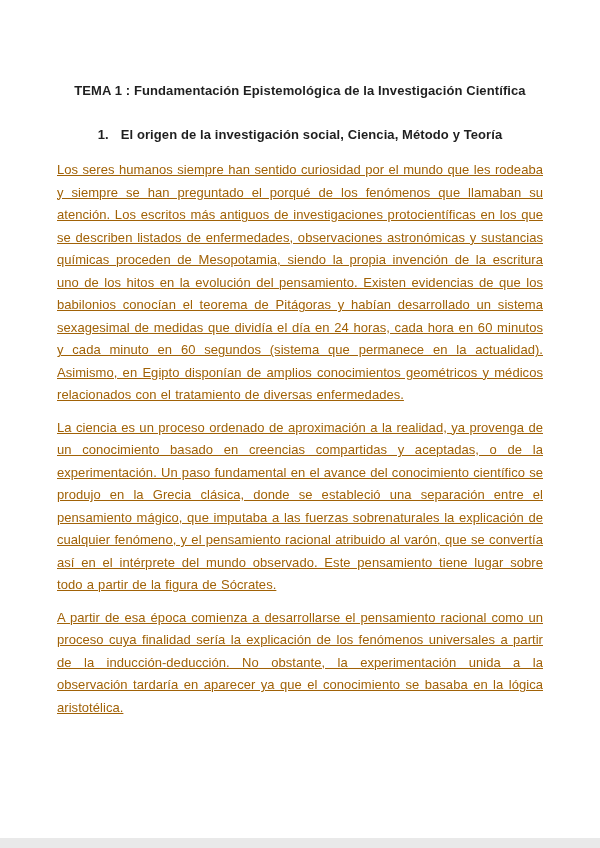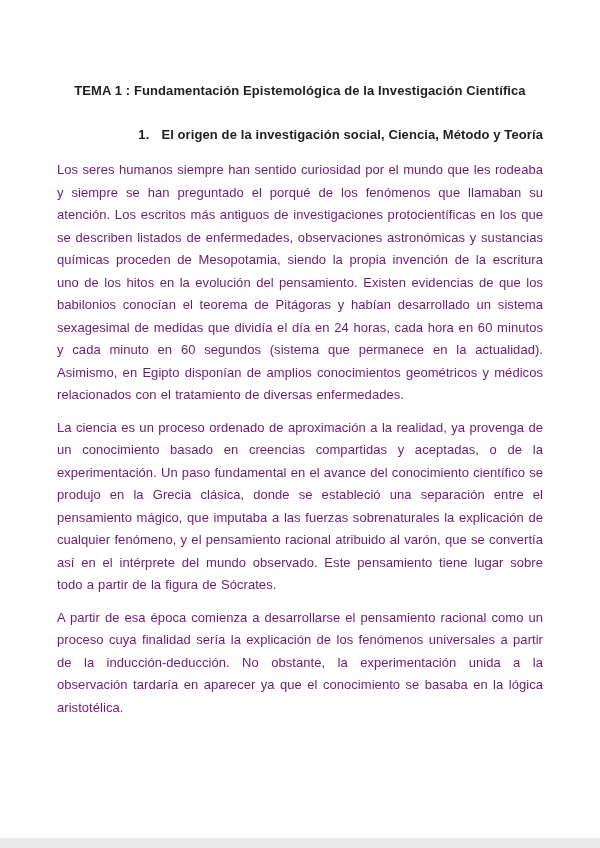--- a/index.html
+++ b/index.html
@@ -21,42 +21,43 @@
   .doc-title {
     text-align: center;
     color: #1f1f1f;
     font-weight: bold;
     font-size: 13px;
     line-height: 25px;
     letter-spacing: 0.1px;
   }
   .section-heading {
     margin-top: 23px;
-    text-align: right;
+    text-align: center;
     color: #1f1f1f;
     font-weight: bold;
     font-size: 13px;
     line-height: 18px;
     letter-spacing: 0.1px;
   }
   .section-heading .num {
     display: inline-block;
     margin-right: 12px;
   }
   .body-text {
     margin-top: 15px;
   }
   .body-text p {
     margin: 0 0 10px 0;
-    color: #701a75;
+    color: #a16207;
     font-size: 13px;
     line-height: 22.5px;
     text-align: justify;
     letter-spacing: 0.05px;
     word-spacing: 0.5px;
+    text-decoration: underline;
   }
 </style>
 </head>
 <body>
 
 <div class="page">
 
   <div class="doc-title">
     <div>TEMA 1 : Fundamentación Epistemológica de la Investigación Científica</div>
   </div>

